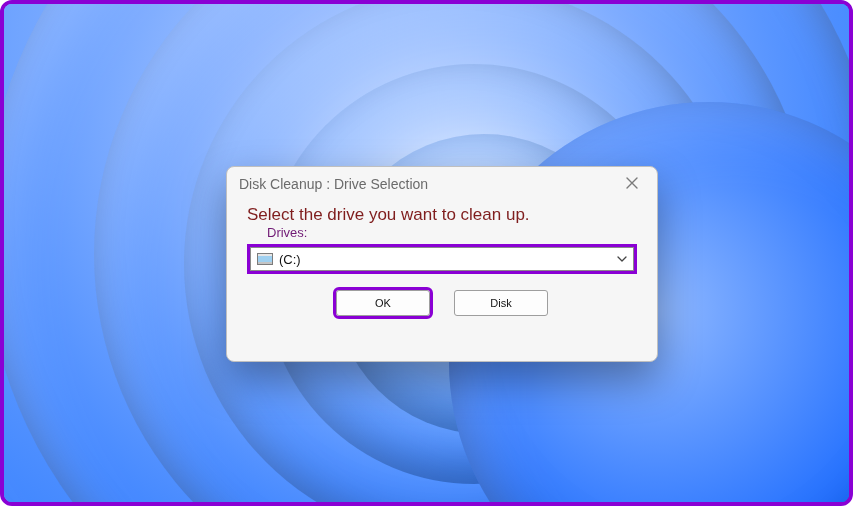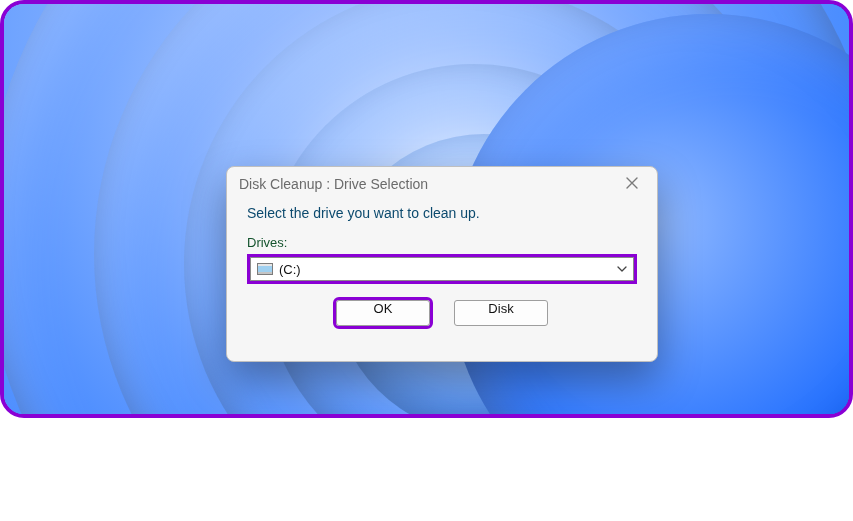--- a/index.html
+++ b/index.html
@@ -1,21 +1,21 @@
 <!DOCTYPE html>
 <html><head>
   <meta charset="utf-8">
   <style>
     * { box-sizing: border-box; margin: 0; padding: 0; }
     html, body { width: 853px; height: 521px; overflow: hidden; font-family: "Segoe UI", Tahoma, sans-serif; }
     .stage {
       position: relative;
-      width: 853px; height: 418px;
+      width: 853px; height: 506px;
       border: 4px solid #8a00d4;
-      border-radius: 24px;
+      border-radius: 12px;
       overflow: hidden;
       background:
         radial-gradient(1200px 900px at 70% 45%, #ffffff 0 3%, transparent 3%),
         radial-gradient(1100px 800px at 40% 10%, rgba(255,255,255,.35) 0 2%, transparent 2%),
         radial-gradient(1200px 1200px at 100% 100%, #0a5cff 0 22%, #0f6bff 22% 40%, #2a7bff 40% 55%, #4f92ff 55% 70%, #7ab0ff 70% 82%, #a9cdff 82% 100%);
     }
     .petal {
       position: absolute;
       border-radius: 50%;
       filter: blur(0.3px);
@@ -51,22 +51,22 @@
       color: #6b6b6b;
       font-size: 14px;
     }
     .close {
       width: 30px; height: 24px;
       display:flex; align-items:center; justify-content:center;
       color: #7a7a7a;
     }
     .close svg { width:12px; height:12px; }
     .content { padding: 4px 20px 14px 20px; }
-    .instruction { color:#0c4a6e; font-size: 14px; margin-bottom: 14px; }
-    .label { color:#14532d; font-size: 13px; margin-bottom: 4px; }
+    .instruction { color:#7f1d1d; font-size: 17px; }
+    .label { color:#701a75; font-size: 13px; margin-bottom: 4px; margin-left: 20px; }
     .combo-wrap {
       border: 3px solid #8a00d4;
       padding: 0;
       margin-bottom: 16px;
     }
     .combo {
       height: 24px;
       border: 1px solid #8a8a8a;
       background: #fff;
       display:flex; align-items:center;
@@ -87,22 +87,22 @@
       position:absolute; right:6px; top: 50%; transform: translateY(-50%);
       color:#444;
     }
     .chevron svg { width:10px; height:10px; display:block; }
     .buttons { display:flex; justify-content:center; gap: 24px; }
     .btn {
       height: 26px; min-width: 94px;
       border: 1px solid #9e9e9e;
       background: #fdfdfd;
       border-radius: 3px;
-      font-size: 13px;
-      display:flex; align-items:flex-start; justify-content:center;
+      font-size: 11px;
+      display:flex; align-items:center; justify-content:center;
       color:#111;
     }
     .btn-highlight { outline: 3px solid #8a00d4; outline-offset: 0; }
   </style>
 </head>
 <body>
 
 <div class="stage">
   <div class="petal p1"></div>
   <div class="petal p2"></div>

